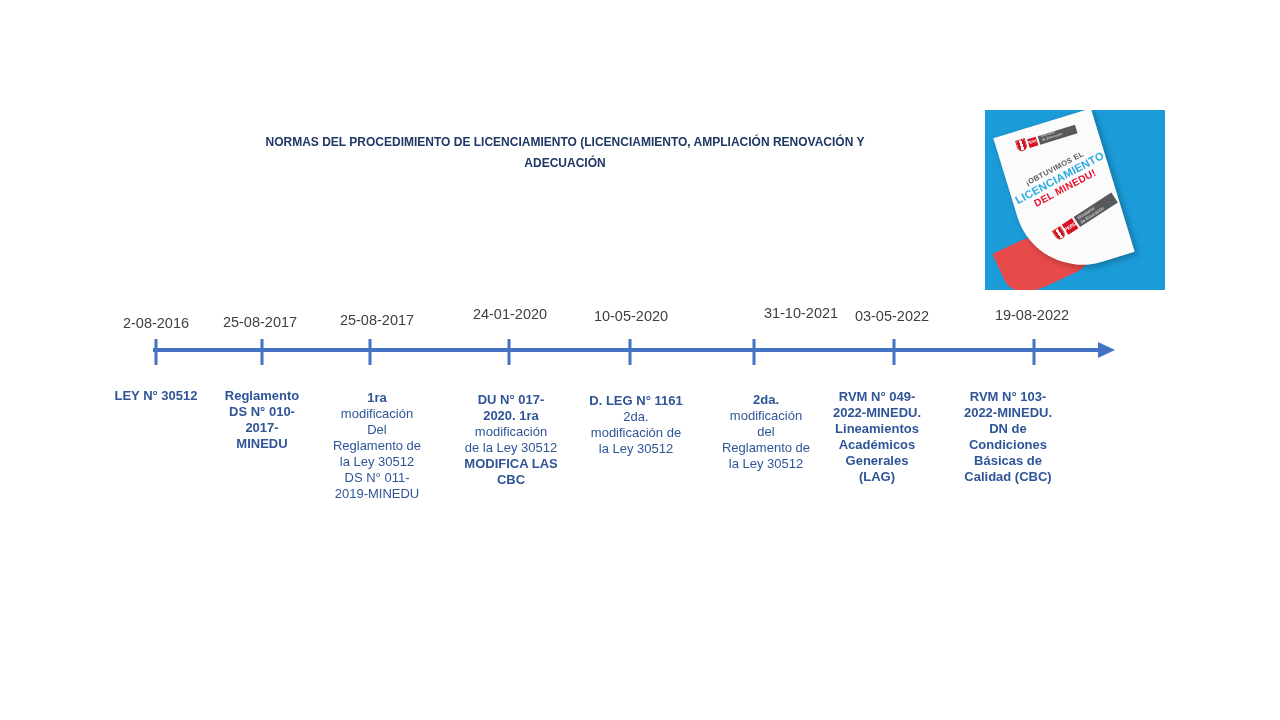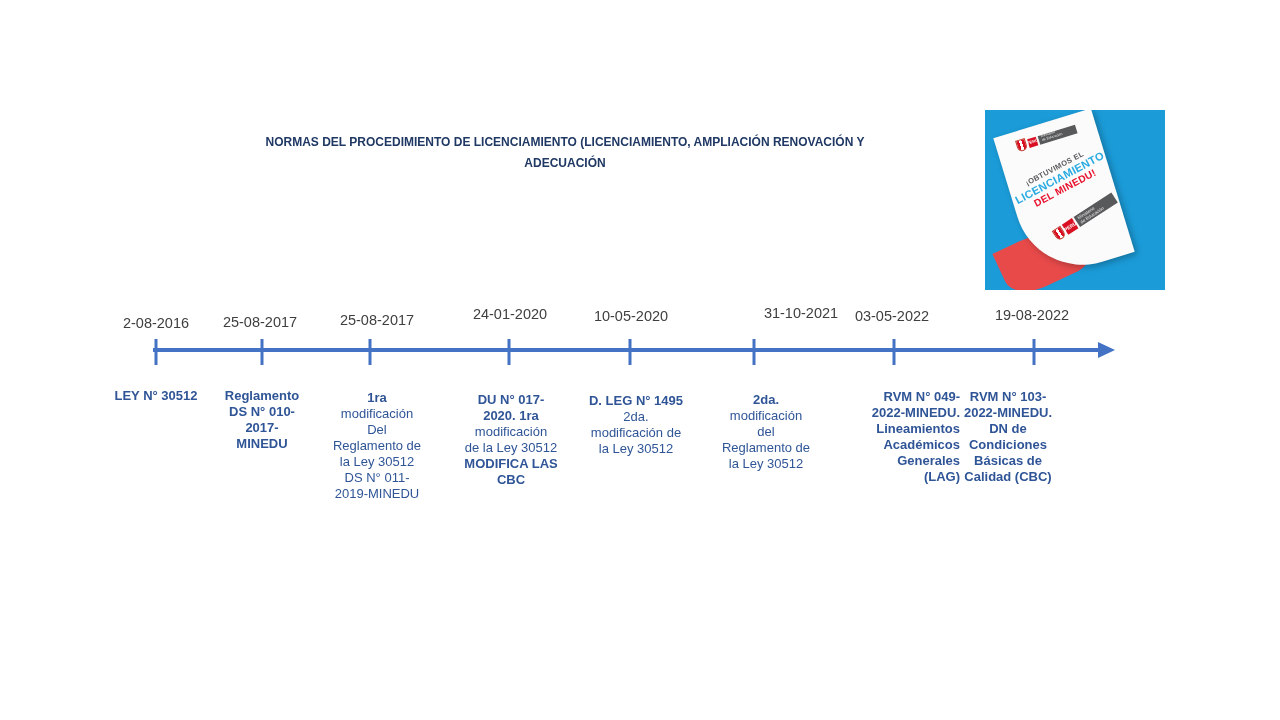--- a/index.html
+++ b/index.html
@@ -165,34 +165,34 @@
   </div>
   <div class="event-col" style="left:511px;top:392px;">
     <div class="seg bold">DU N° 017-
 2020. 1ra</div>
     <div class="seg">modificación
 de la Ley 30512</div>
     <div class="seg bold gap">MODIFICA LAS
 CBC</div>
   </div>
   <div class="event-col" style="left:636px;top:393px;">
-    <div class="seg bold">D. LEG N° 1495</div>
+    <div class="seg bold">D. LEG N° 1161</div>
     <div class="seg">2da.
 modificación  de
 la Ley 30512</div>
 
   </div>
   <div class="event-col" style="left:766px;top:392px;">
     <div class="seg bold">2da.</div>
     <div class="seg">modificación
 del
 Reglamento de
 la Ley 30512</div>
   </div>
-  <div class="event-col" style="left:896px;top:389px;text-align:right;">
+  <div class="event-col" style="left:877px;top:389px;">
     <div class="seg bold">RVM N° 049-
 2022-MINEDU.
 Lineamientos
 Académicos
 Generales
 (LAG)</div>
 
   </div>
   <div class="event-col" style="left:1008px;top:389px;">
     <div class="seg bold">RVM N° 103-

